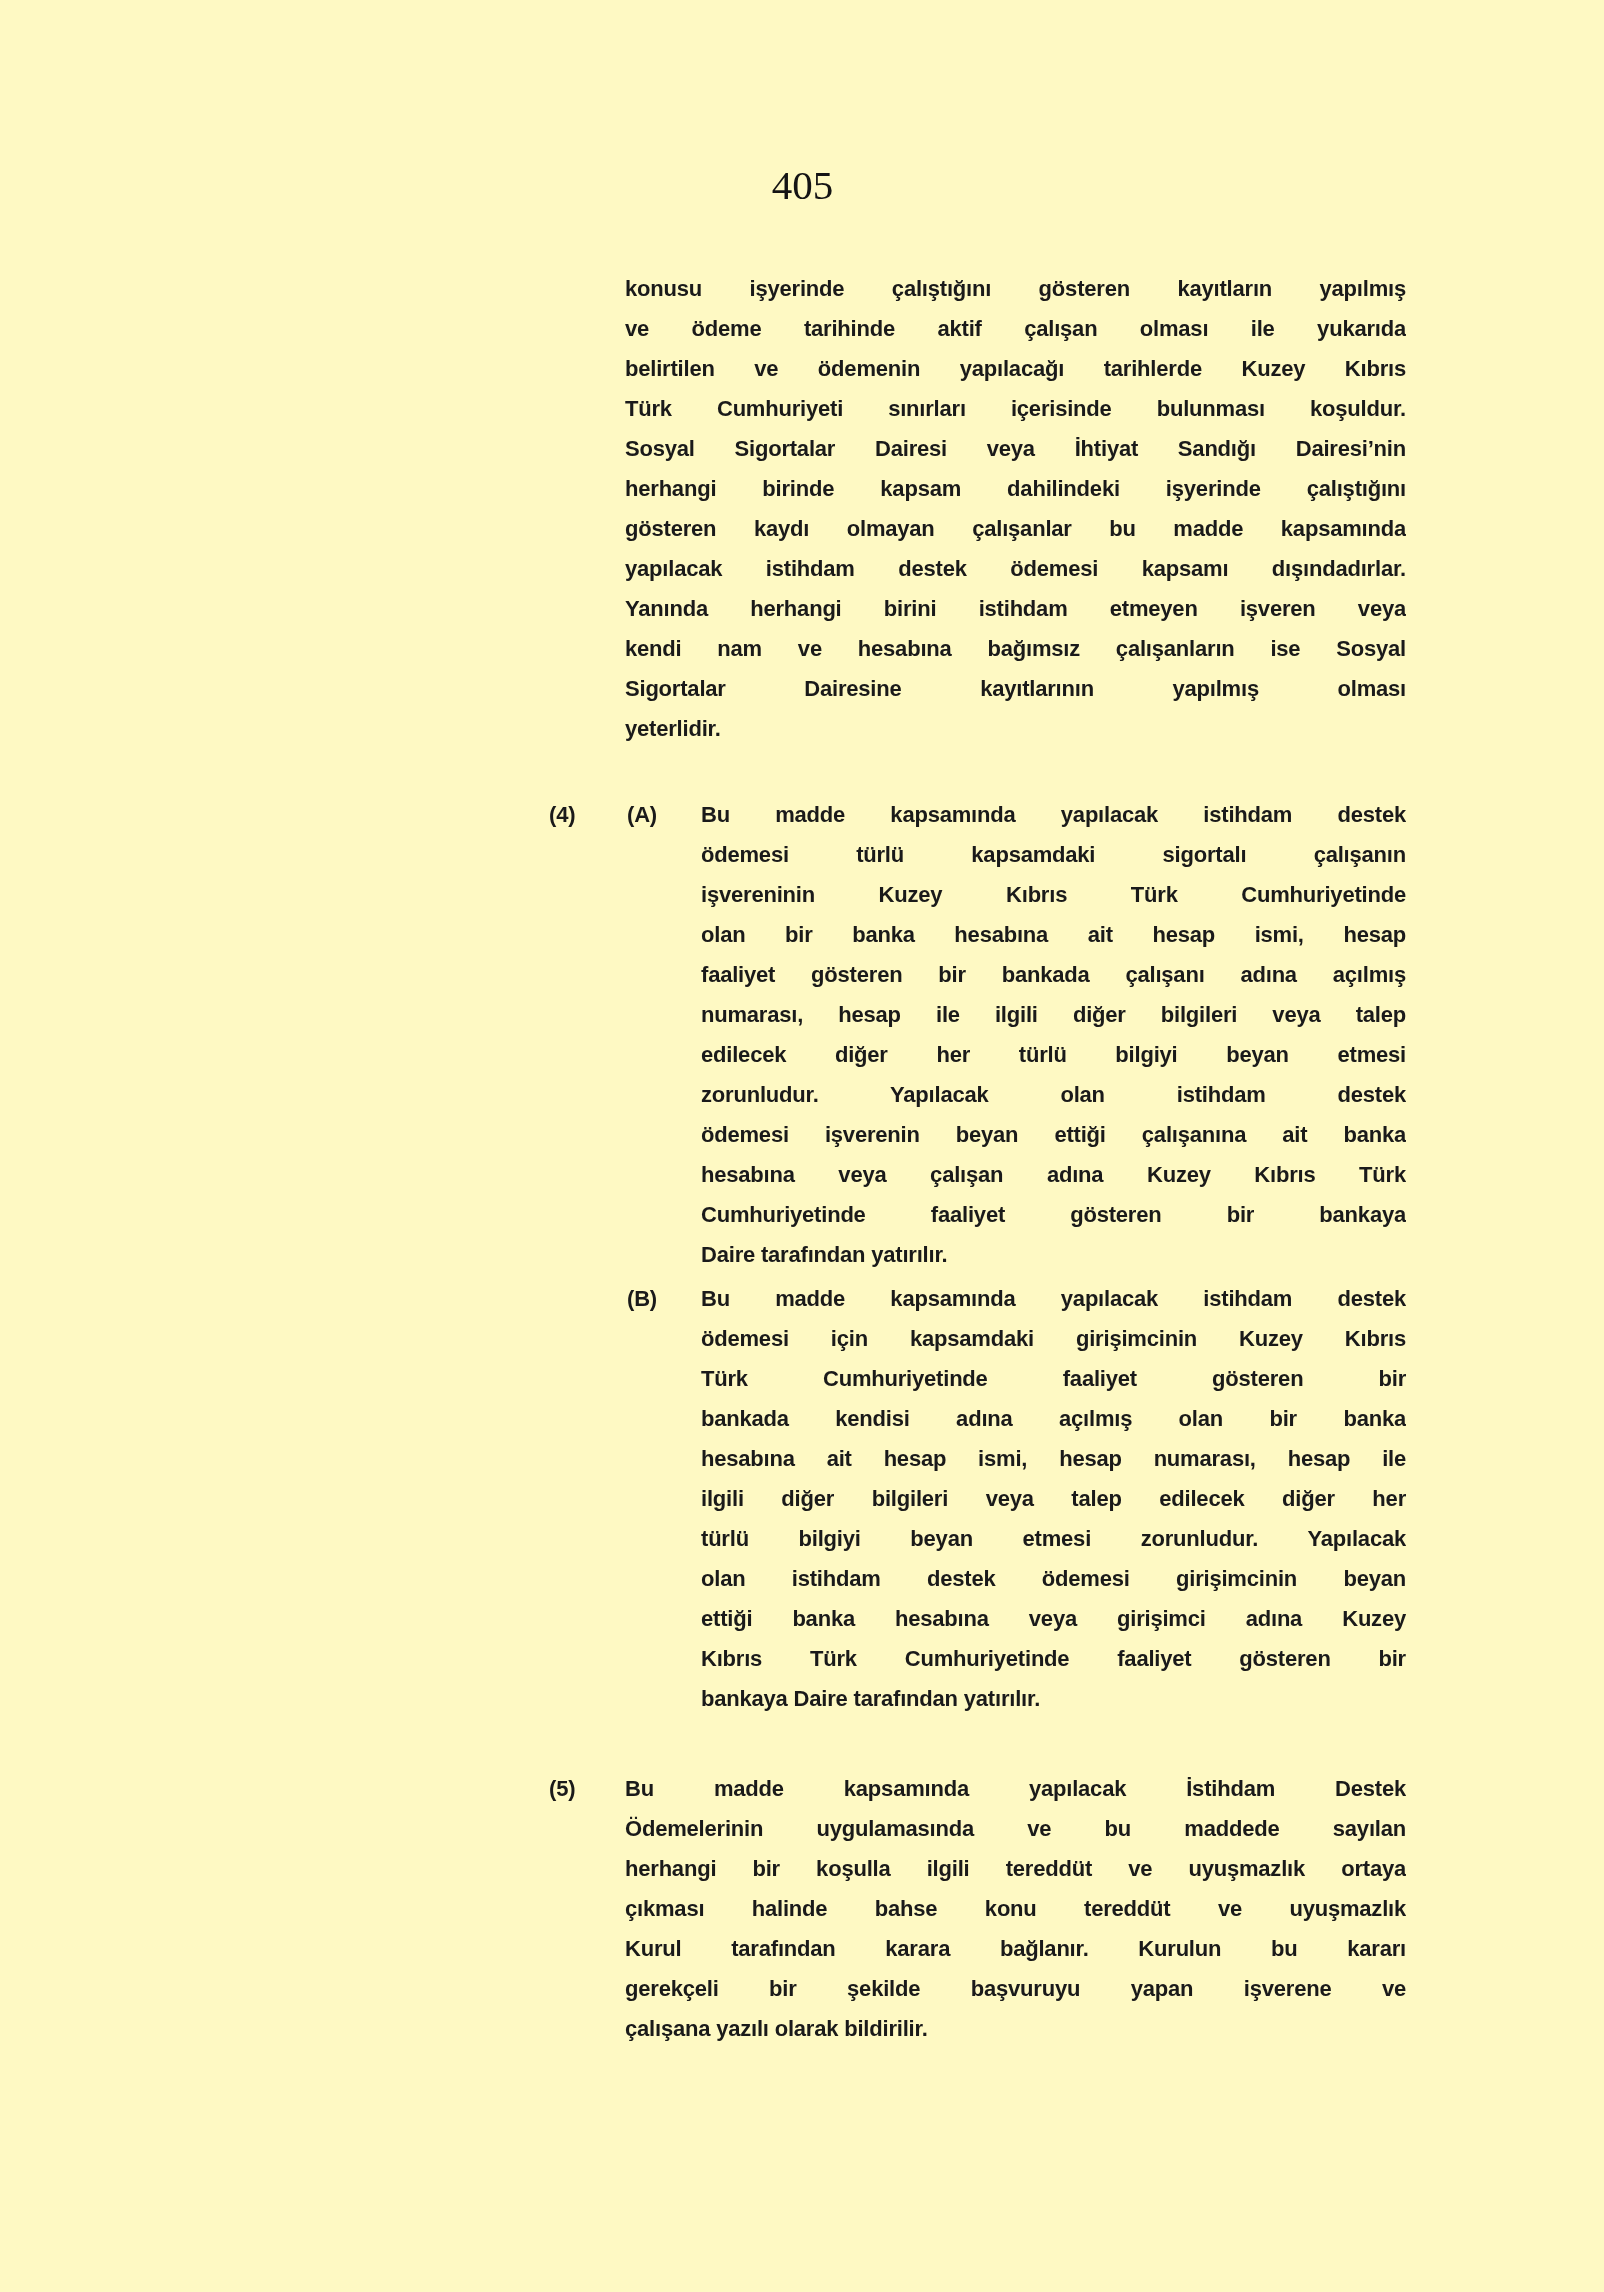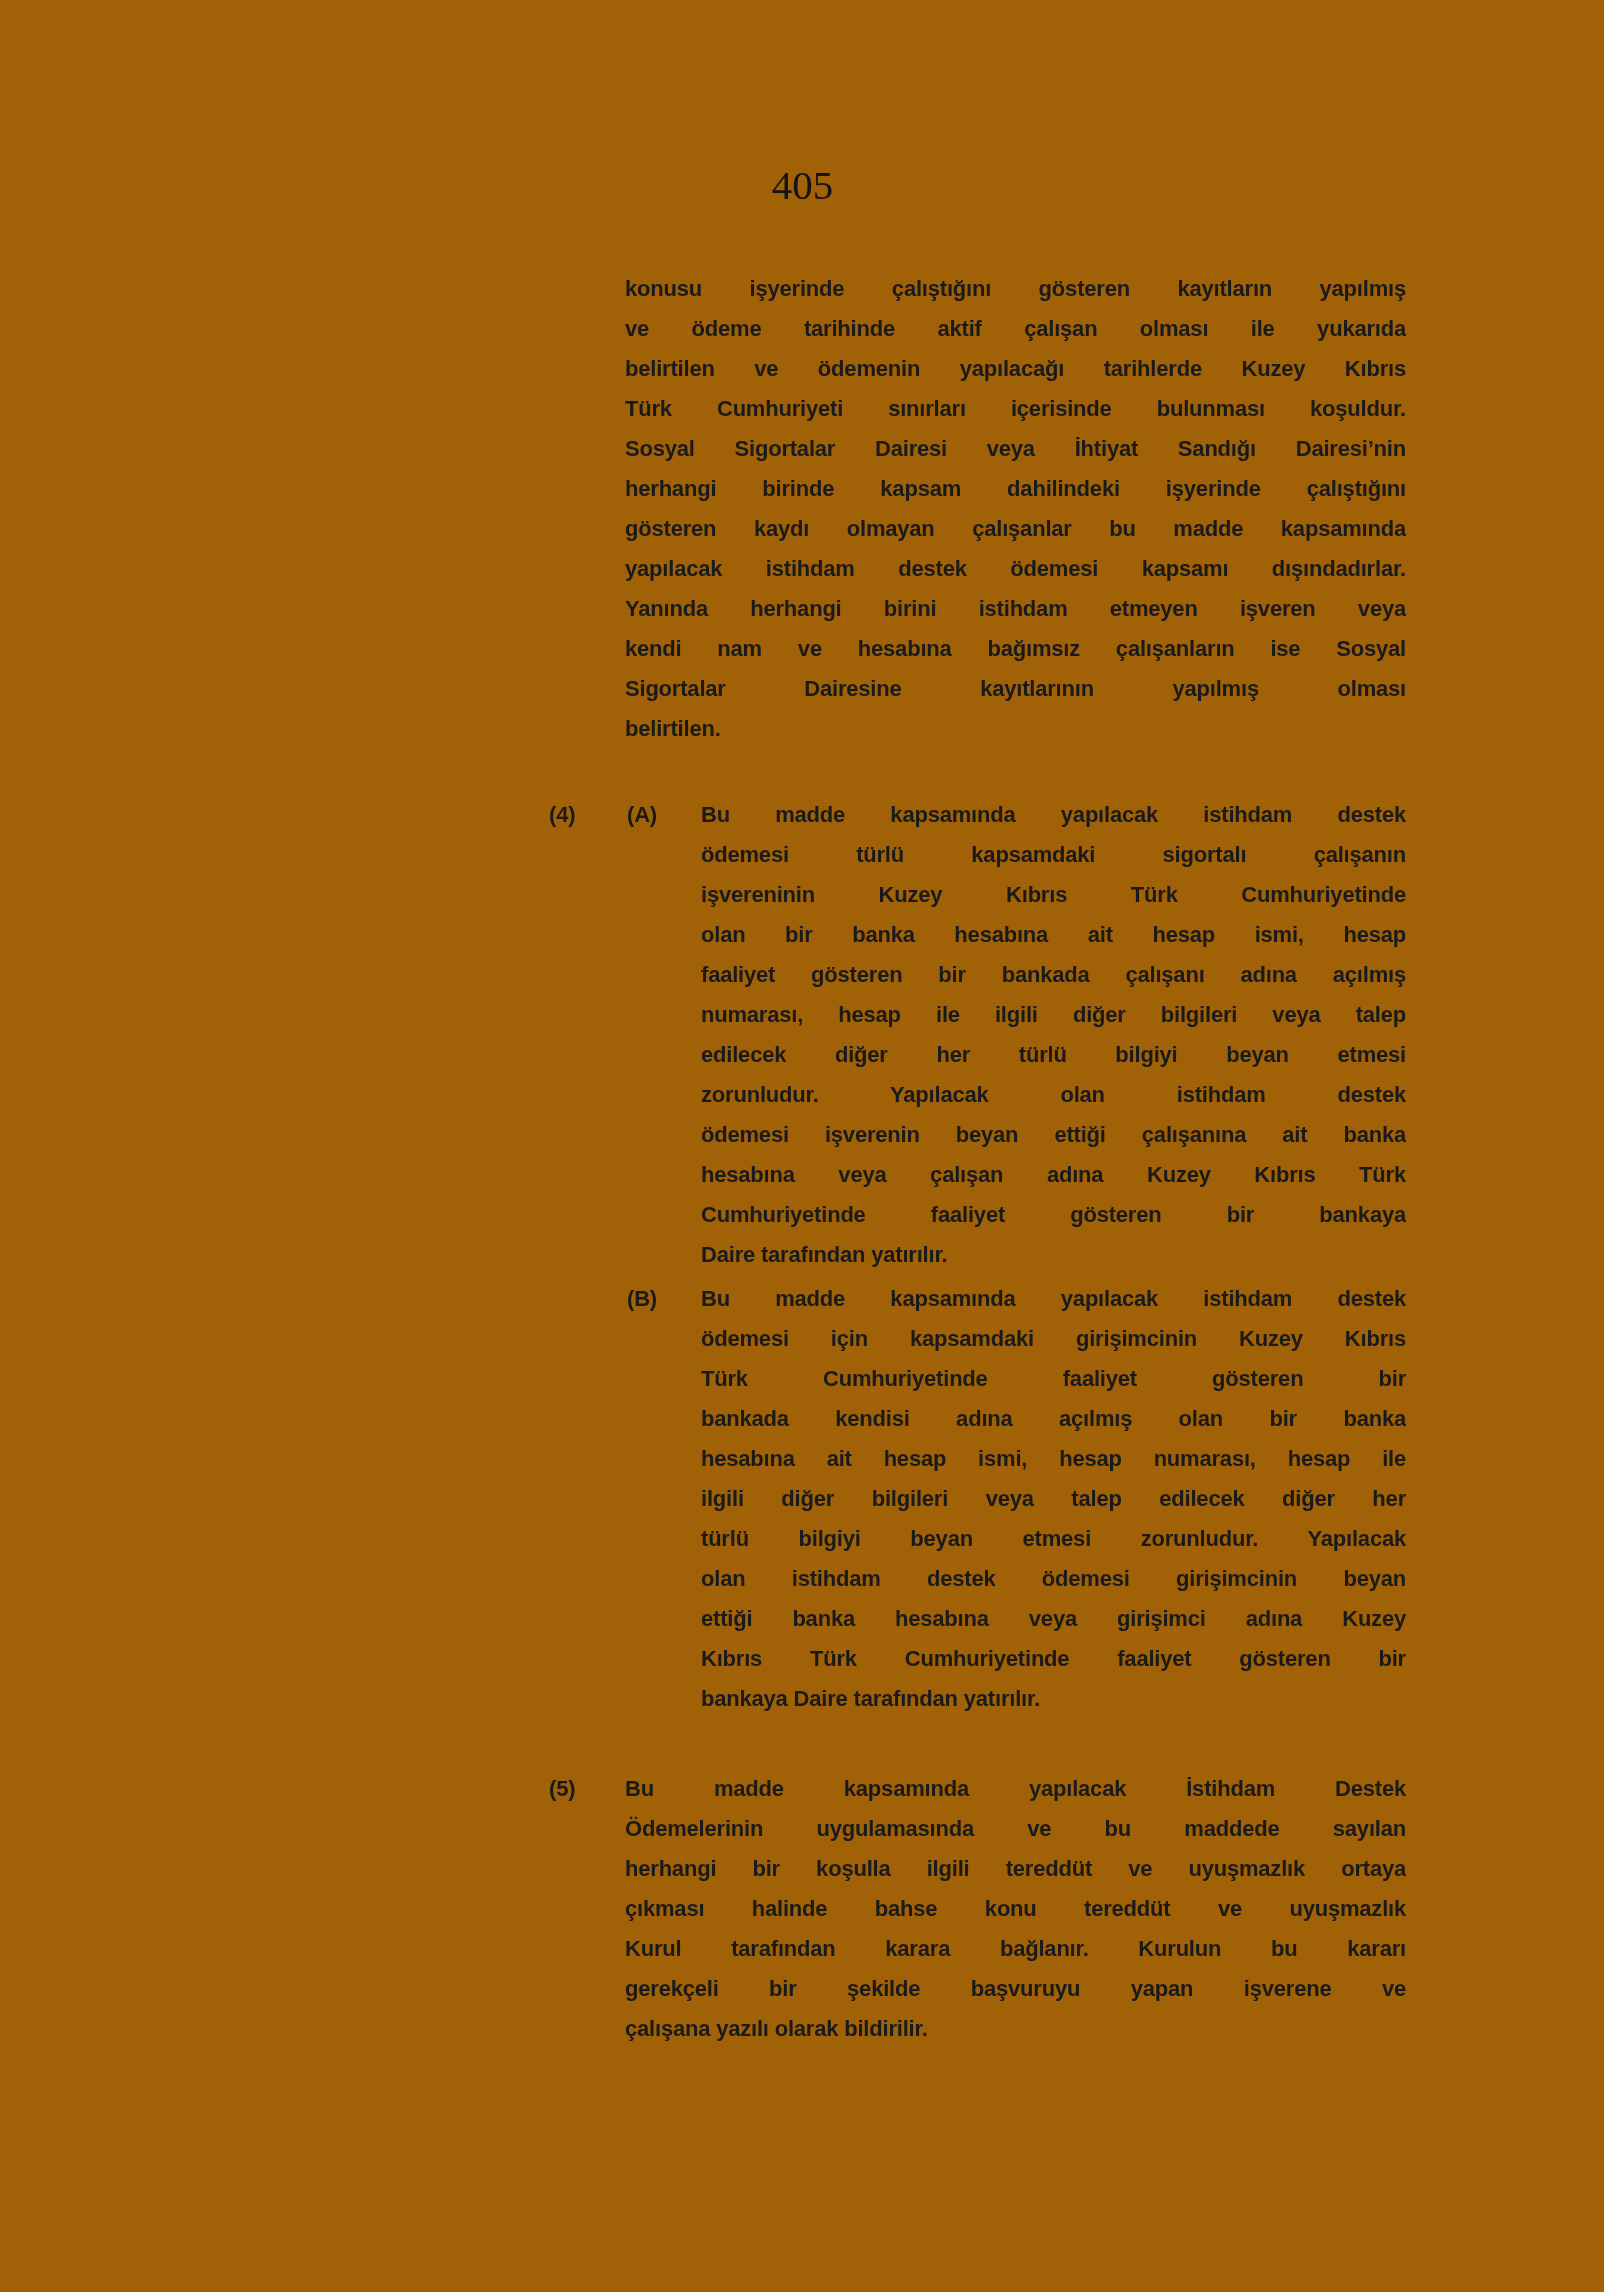--- a/index.html
+++ b/index.html
@@ -4,21 +4,21 @@
 <style>
   html, body {
     margin: 0;
     padding: 0;
     background: #ffffff;
   }
   .page {
     position: relative;
     width: 1605px;
     height: 2293px;
-    background: #a16207;
+    background: #fef9c3;
     overflow: hidden;
   }
   .page-number {
     position: absolute;
     left: 0;
     right: 0;
     top: 165px;
     text-align: center;
     font-family: "Liberation Serif", "DejaVu Serif", serif;
     font-size: 41px;
@@ -70,21 +70,21 @@
       <div class="line jline">ve ödeme tarihinde aktif çalışan olması ile yukarıda</div>
       <div class="line jline">belirtilen ve ödemenin yapılacağı tarihlerde Kuzey Kıbrıs</div>
       <div class="line jline">Türk Cumhuriyeti sınırları içerisinde bulunması koşuldur.</div>
       <div class="line jline">Sosyal Sigortalar Dairesi veya İhtiyat Sandığı Dairesi’nin</div>
       <div class="line jline">herhangi birinde kapsam dahilindeki işyerinde çalıştığını</div>
       <div class="line jline">gösteren kaydı olmayan çalışanlar bu madde kapsamında</div>
       <div class="line jline">yapılacak istihdam destek ödemesi kapsamı dışındadırlar.</div>
       <div class="line jline">Yanında herhangi birini istihdam etmeyen işveren veya</div>
       <div class="line jline">kendi nam ve hesabına bağımsız çalışanların ise Sosyal</div>
       <div class="line jline">Sigortalar Dairesine kayıtlarının yapılmış olması</div>
-      <div class="line last">belirtilen.</div>
+      <div class="line last">yeterlidir.</div>
     </div>
 
   <div class="marker bodytext" style="left:549px; top:795px;">(4)</div>
 
   <div class="marker bodytext" style="left:627px; top:795px;">(A)</div>
 
   <div class="block bodytext" style="left:701px; top:795px; width:705px;">
       <div class="line jline">Bu madde kapsamında yapılacak istihdam destek</div>
       <div class="line jline">ödemesi türlü kapsamdaki sigortalı çalışanın</div>
       <div class="line jline">işvereninin Kuzey Kıbrıs Türk Cumhuriyetinde</div>

